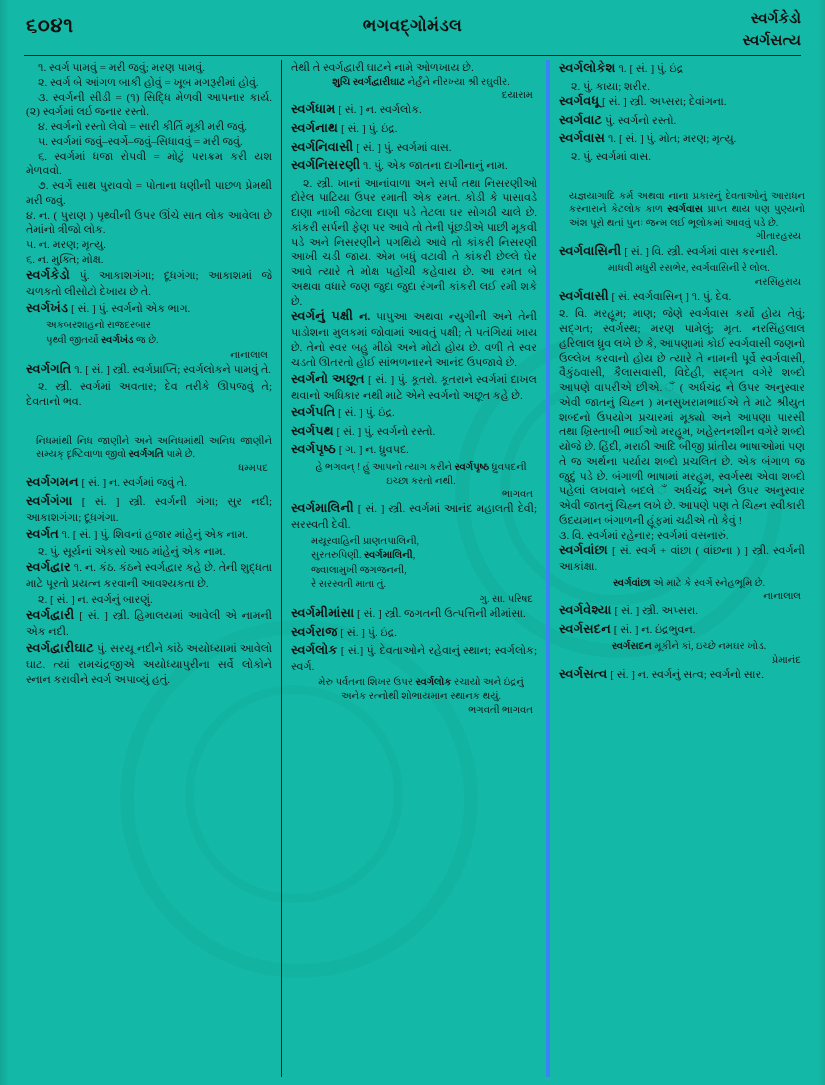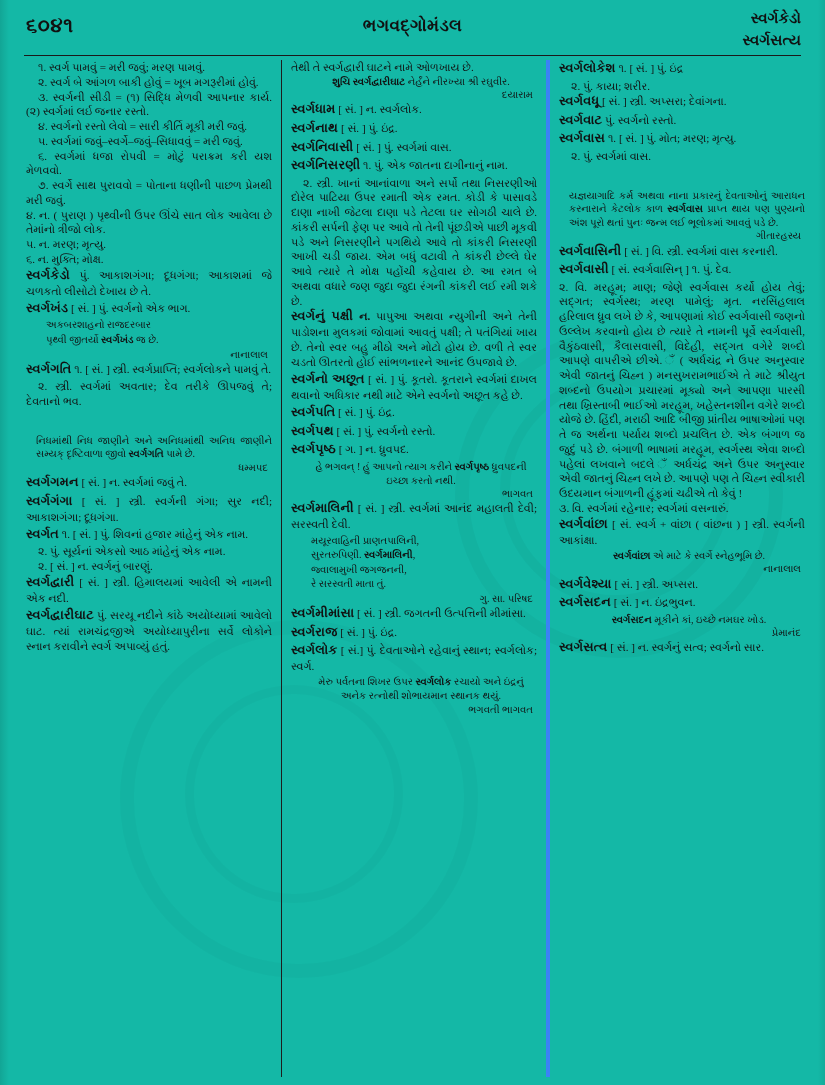--- a/index.html
+++ b/index.html
@@ -182,20 +182,21 @@
         <div class="entry"><span class="hw">સ્વર્ગગતિ</span><span> ૧. [ સં. ] સ્ત્રી. સ્વર્ગપ્રાપ્તિ; સ્વર્ગલોકને પામવું તે.</span></div>
         <div class="sense">૨. સ્ત્રી. સ્વર્ગમાં અવતાર; દેવ તરીકે ઊપજવું તે; દેવતાનો ભવ.</div>
         <div>
           <span class="quote just">નિધમાંથી નિધ જાણીને અને અનિધમાંથી અનિધ જાણીને સમ્યક્ દૃષ્ટિવાળા જીવો <b>સ્વર્ગગતિ</b> પામે છે.</span>
           <span class="attrib">ધમ્મપદ</span>
         </div>
         <div class="entry"><span class="hw">સ્વર્ગગમન</span><span> [ સં. ] ન. સ્વર્ગમાં જવું તે.</span></div>
         <div class="entry"><span class="hw">સ્વર્ગગંગા</span><span> [ સં. ] સ્ત્રી. સ્વર્ગની ગંગા; સુર નદી; આકાશગંગા; દૂધગંગા.</span></div>
         <div class="entry"><span class="hw">સ્વર્ગત</span><span> ૧. [ સં. ] પું. શિવનાં હજાર માંહેનું એક નામ.</span></div>
         <div class="sense">૨. પું. સૂર્યનાં એકસો આઠ માંહેનું એક નામ.</div>
+        <div class="entry"><span class="hw">સ્વર્ગદ્વાર</span><span> ૧. ન. કંઠ. કંઠને સ્વર્ગદ્વાર કહે છે. તેની શુદ્ધતા માટે પૂરતો પ્રયત્ન કરવાની આવશ્યકતા છે.</span></div>
         <div class="sense">૨. [ સં. ] ન. સ્વર્ગનું બારણું.</div>
         <div class="entry"><span class="hw">સ્વર્ગદ્વારી</span><span> [ સં. ] સ્ત્રી. હિમાલયમાં આવેલી એ નામની એક નદી.</span></div>
         <div class="entry"><span class="hw">સ્વર્ગદ્વારીઘાટ</span><span> પું. સરયૂ નદીને કાંઠે અયોધ્યામાં આવેલો ઘાટ. ત્યાં રામચંદ્રજીએ અયોધ્યાપુરીના સર્વે લોકોને સ્નાન કરાવીને સ્વર્ગ અપાવ્યું હતું.</span></div>
       </div>
     <div class="col c2">
         <div class="cont">તેથી તે સ્વર્ગદ્વારી ઘાટને નામે ઓળખાય છે.</div>
         <div>
           <span class="quote"><b>શુચિ સ્વર્ગદ્વારીઘાટ</b> નેર્હંને નીરખ્યા શ્રી રઘુવીર.</span>
           <span class="attrib">દયારામ</span>
         </div>
@@ -232,20 +233,24 @@
         <div class="sense">૨. પું. કાયા; શરીર.</div>
         <div class="entry"><span class="hw">સ્વર્ગવધૂ</span><span> [ સં. ] સ્ત્રી. અપ્સરા; દેવાંગના.</span></div>
         <div class="entry"><span class="hw">સ્વર્ગવાટ</span><span> પું. સ્વર્ગનો રસ્તો.</span></div>
         <div class="entry"><span class="hw">સ્વર્ગવાસ</span><span> ૧. [ સં. ] પું. મોત; મરણ; મૃત્યુ.</span></div>
         <div class="sense">૨. પું. સ્વર્ગમાં વાસ.</div>
         <div>
           <span class="quote just">યજ્ઞયાગાદિ કર્મ અથવા નાના પ્રકારનું દેવતાઓનું આરાધન કરનારાને કેટલોક કાળ <b>સ્વર્ગવાસ</b> પ્રાપ્ત થાય પણ પુણ્યનો અંશ પૂરો થતાં પુનઃ જન્મ લઈ ભૂલોકમાં આવવું પડે છે.</span>
           <span class="attrib">ગીતારહસ્ય</span>
         </div>
         <div class="entry"><span class="hw">સ્વર્ગવાસિની</span><span> [ સં. ] વિ. સ્ત્રી. સ્વર્ગમાં વાસ કરનારી.</span></div>
+        <div>
+          <span class="quote">માધવી મધુરી રસભેર, સ્વર્ગવાસિની રે લોલ.</span>
+          <span class="attrib">નરસિંહરાય</span>
+        </div>
         <div class="entry"><span class="hw">સ્વર્ગવાસી</span><span> [ સં. સ્વર્ગવાસિન્ ] ૧. પું. દેવ.</span></div>
         <div class="sense flush">૨. વિ. મરહૂમ; માણ; જેણે સ્વર્ગવાસ કર્યો હોય તેવું; સદ્ગત; સ્વર્ગસ્થ; મરણ પામેલું; મૃત. નરસિંહલાલ હરિલાલ ધ્રુવ લખે છે કે, આપણામાં કોઈ સ્વર્ગવાસી જણનો ઉલ્લેખ કરવાનો હોય છે ત્યારે તે નામની પૂર્વે સ્વર્ગવાસી, વૈકુંઠવાસી, કૈલાસવાસી, વિદેહી, સદ્ગત વગેરે શબ્દો આપણે વાપરીએ છીએ. ઁ ( અર્ધચંદ્ર ને ઉપર અનુસ્વાર એવી જાતનું ચિહ્ન ) મનસુખરામભાઈએ તે માટે શ્રીયુત શબ્દનો ઉપયોગ પ્રચારમાં મૂક્યો અને આપણા પારસી તથા ખ્રિસ્તાબી ભાઈઓ મરહૂમ, ખહેસ્તનશીન વગેરે શબ્દો યોજે છે. હિંદી, મરાઠી આદિ બીજી પ્રાંતીય ભાષાઓમાં પણ તે જ અર્થના પર્યાય શબ્દો પ્રચલિત છે. એક બંગાળ જ જુદું પડે છે. બંગાળી ભાષામાં મરહૂમ, સ્વર્ગસ્થ એવા શબ્દો પહેલાં લખવાને બદલે ઁ અર્ધચંદ્ર અને ઉપર અનુસ્વાર એવી જાતનું ચિહ્ન લખે છે. આપણે પણ તે ચિહ્ન સ્વીકારી ઉદયમાન બંગાળની હૂંફમાં ચઢીએ તો કેવું !</div>
         <div class="sense flush">૩. વિ. સ્વર્ગમાં રહેનાર; સ્વર્ગમાં વસનારું.</div>
         <div class="entry"><span class="hw">સ્વર્ગવાંછા</span><span> [ સં. સ્વર્ગ + વાંછા ( વાંછના ) ] સ્ત્રી. સ્વર્ગની આકાંક્ષા.</span></div>
         <div>
           <span class="quote"><b>સ્વર્ગવાંછા</b> એ માટે કે સ્વર્ગે સ્નેહભૂમિ છે.</span>
           <span class="attrib">નાનાલાલ</span>
         </div>
         <div class="entry"><span class="hw">સ્વર્ગવેશ્યા</span><span> [ સં. ] સ્ત્રી. અપ્સરા.</span></div>
         <div class="entry"><span class="hw">સ્વર્ગસદન</span><span> [ સં. ] ન. ઇંદ્રભુવન.</span></div>

